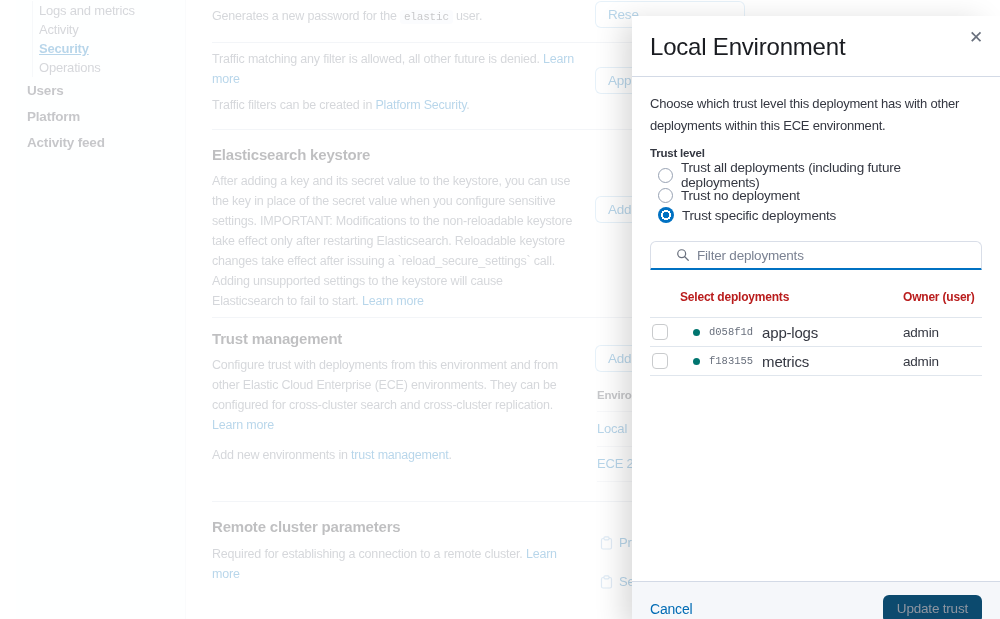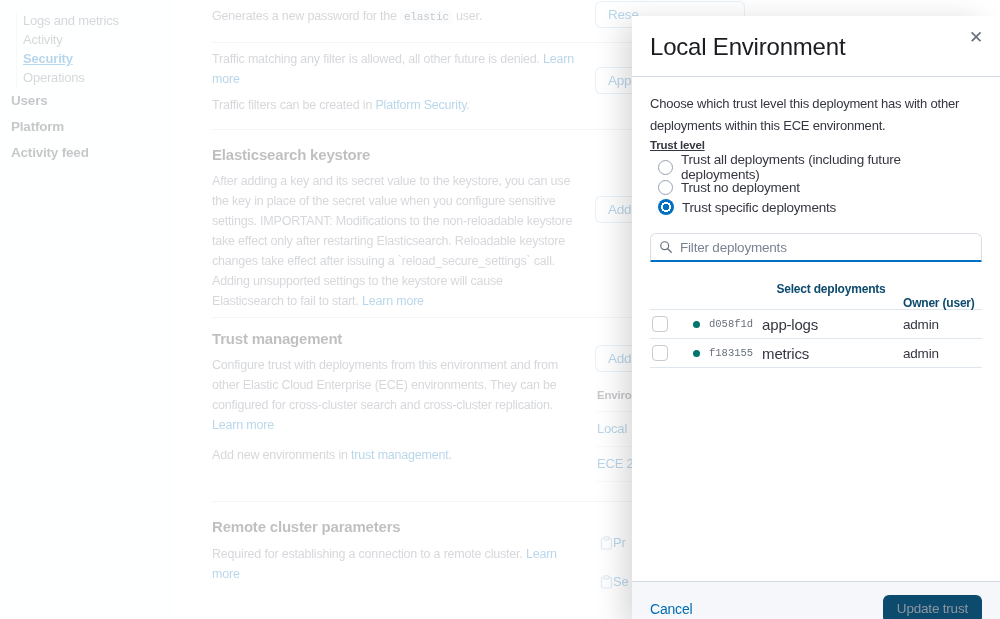--- a/index.html
+++ b/index.html
@@ -9,21 +9,21 @@
     letter-spacing: -0.2px;
     background: #fff;
     position: relative;
     color: #343741;
   }
   .screen { position:absolute; inset:0; width:1000px; height:619px; overflow:hidden; }
 
   
   .bg-page { position:absolute; inset:0; z-index:1; background:#fff; }
 
-  .sidebar { position:absolute; left:0; top:0; width:170px; height:100%; background:#fcfdfe; border-right:1px solid #eef1f5; padding-top:11px; }
+  .sidebar { position:absolute; left:16px; top:0; width:170px; height:100%; background:#fcfdfe; border-right:1px solid #eef1f5; padding-top:1px; }
   .subnav { margin-left:16px; border-left:1px solid #dfe5ec; padding-left:6px; }
   .subnav a { display:block; line-height:19px; font-size:13px; color:#69707d; text-decoration:none; }
   .subnav a.active { color:#006bb4; font-weight:700; text-decoration:underline; }
   .rootnav { margin-top:1px; }
   .rootnav a { display:block; line-height:26px; font-size:13.5px; font-weight:700; color:#343741; text-decoration:none; padding-left:11px; }
 
   .content { position:absolute; left:212px; top:0; width:362px; }
   .content hr { border:none; border-top:1px solid #d3dae6; width:420px; }
   .body-text { font-size:12.5px; line-height:20px; color:#69707d; }
   .sec-title { font-size:15px; font-weight:700; color:#1a1c21; }
@@ -53,54 +53,54 @@
     position:absolute; left:595px; width:150px; height:27px;
     background:#fff; border:1px solid rgba(0,113,194,.35); border-radius:6px;
     color:#006bb4; font-size:13.5px; font-family:inherit; letter-spacing:-0.2px;
     text-align:left; padding:0 12px; cursor:pointer;
   }
   .btn-reset { top:1px; } .btn-apply { top:67px; } .btn-add-key { top:196px; } .btn-add-trust { top:345px; }
   .mini-table { position:absolute; left:597px; top:388px; width:120px; }
   .mini-table .mt-head { font-size:11.5px; font-weight:700; color:#343741; line-height:14px; margin-bottom:9px; }
   .mini-table hr { border:none; border-top:1px solid #e0e6ed; }
   .mini-table .mt-row { display:block; font-size:13px; line-height:34px; height:34px; }
-  .copy-row { position:absolute; left:600px; display:flex; align-items:center; gap:0; font-size:13px; color:#006bb4; }
+  .copy-row { position:absolute; left:600px; display:flex; align-items:center; gap:6px; font-size:13px; color:#006bb4; }
   .copy-row svg { flex:0 0 auto; }
   .cp1 { top:535px; } .cp2 { top:574px; }
 
   
   .overlay { position:absolute; inset:0; z-index:5; background:rgba(255,255,255,0.72); }
 
   
   .flyout {
     position:absolute; left:632px; top:16px; width:368px; height:619px; z-index:10;
     background:#fff; box-shadow: -14px 0 28px -6px rgba(0,0,0,0.16);
     display:flex; flex-direction:column;
   }
   .fly-header { padding:14px 18px 12px; position:relative; }
   .fly-title { font-size:24px; font-weight:500; color:#1a1c21; color:var(--title,#1a1c21); line-height:34px; }
   .fly-close { position:absolute; top:10px; right:12px; width:24px; height:24px; border:none; background:transparent; font-size:17px; color:#69707d; cursor:pointer; line-height:24px; }
   .fly-divider { border:none; border-top:1px solid #d3dae6; }
   .fly-body { padding:16px 18px 0; flex:1; }
   .intro { font-size:13px; line-height:22px; color:#343741; }
-  .trust-label { font-size:11.5px; font-weight:700; color:#343741; line-height:16px;text-decoration:underline; }
+  .trust-label { margin-top:8px; font-size:11.5px; font-weight:700; color:#343741; line-height:16px; }
   .radios { margin-top:4px; }
   .radio-row { display:flex; align-items:center; height:20px; cursor:pointer; }
   .radio { width:15px; height:15px; border-radius:50%; border:1px solid #98a2b3; background:#fff; flex:0 0 auto; }
   .radio.checked { border:none; width:16px; height:16px;
     background: radial-gradient(circle, var(--accent,#0071c2) 0 3px, #ffffff 3px 5px, var(--accent,#0071c2) 5px 8px); }
   .radio-row span { margin-left:8px; font-size:13.5px; color:#343741; }
 
   .search-wrap { margin-top:16px; height:29px; display:flex; align-items:center;
-    border:1px solid #d9dee8; border-bottom:2px solid var(--accent,#0071c2); border-radius:6px 6px 1px 1px; background:#fff; padding:0 8px; }
+    border:1px solid #d9dee8; border-bottom:2px solid var(--accent,#0071c2); border-radius:6px 6px 1px 1px; background:#fff; padding:0 25px; }
   .search-wrap input { border:none; outline:none; flex:1; font-size:13.5px; font-family:inherit; letter-spacing:-0.2px; color:#343741; background:transparent; margin-left:7px; }
   .search-wrap input::placeholder { color:#7b8292; }
 
   .dep-table { margin-top:20px; }
-  .dep-head { display:flex; align-items:center; height:20px; font-size:12px; font-weight:700; color:#0c4a6e;flex-direction:column; }
+  .dep-head { display:flex; height:20px; font-size:12px; font-weight:700; color:#b91c1c; }
   .dep-head .h1 { margin-left:30px; }
   .dep-head .h2 { margin-left:auto; width:79px; }
   .dep-table hr { border:none; border-top:1px solid #e0e6ed; margin-top:7px; }
   .dep-row { display:flex; align-items:center; height:29px; border-bottom:1px solid #e0e6ed; cursor:pointer; }
   .checkbox { width:16px; height:16px; border:1px solid #c9cbcd; border-radius:4px; background:#fff; margin-left:2px; flex:0 0 auto; }
   .dot { width:7px; height:7px; border-radius:50%; background:var(--health_dot,#00756f); margin-left:25px; flex:0 0 auto; }
   .dep-id { margin-left:9px; font-family:"Liberation Mono", monospace; font-size:10.5px; color:#69707d; letter-spacing:0; }
   .dep-name { margin-left:9px; font-size:15px; color:#343741; }
   .dep-owner { margin-left:auto; width:79px; font-size:13.5px; color:#343741; }
 

